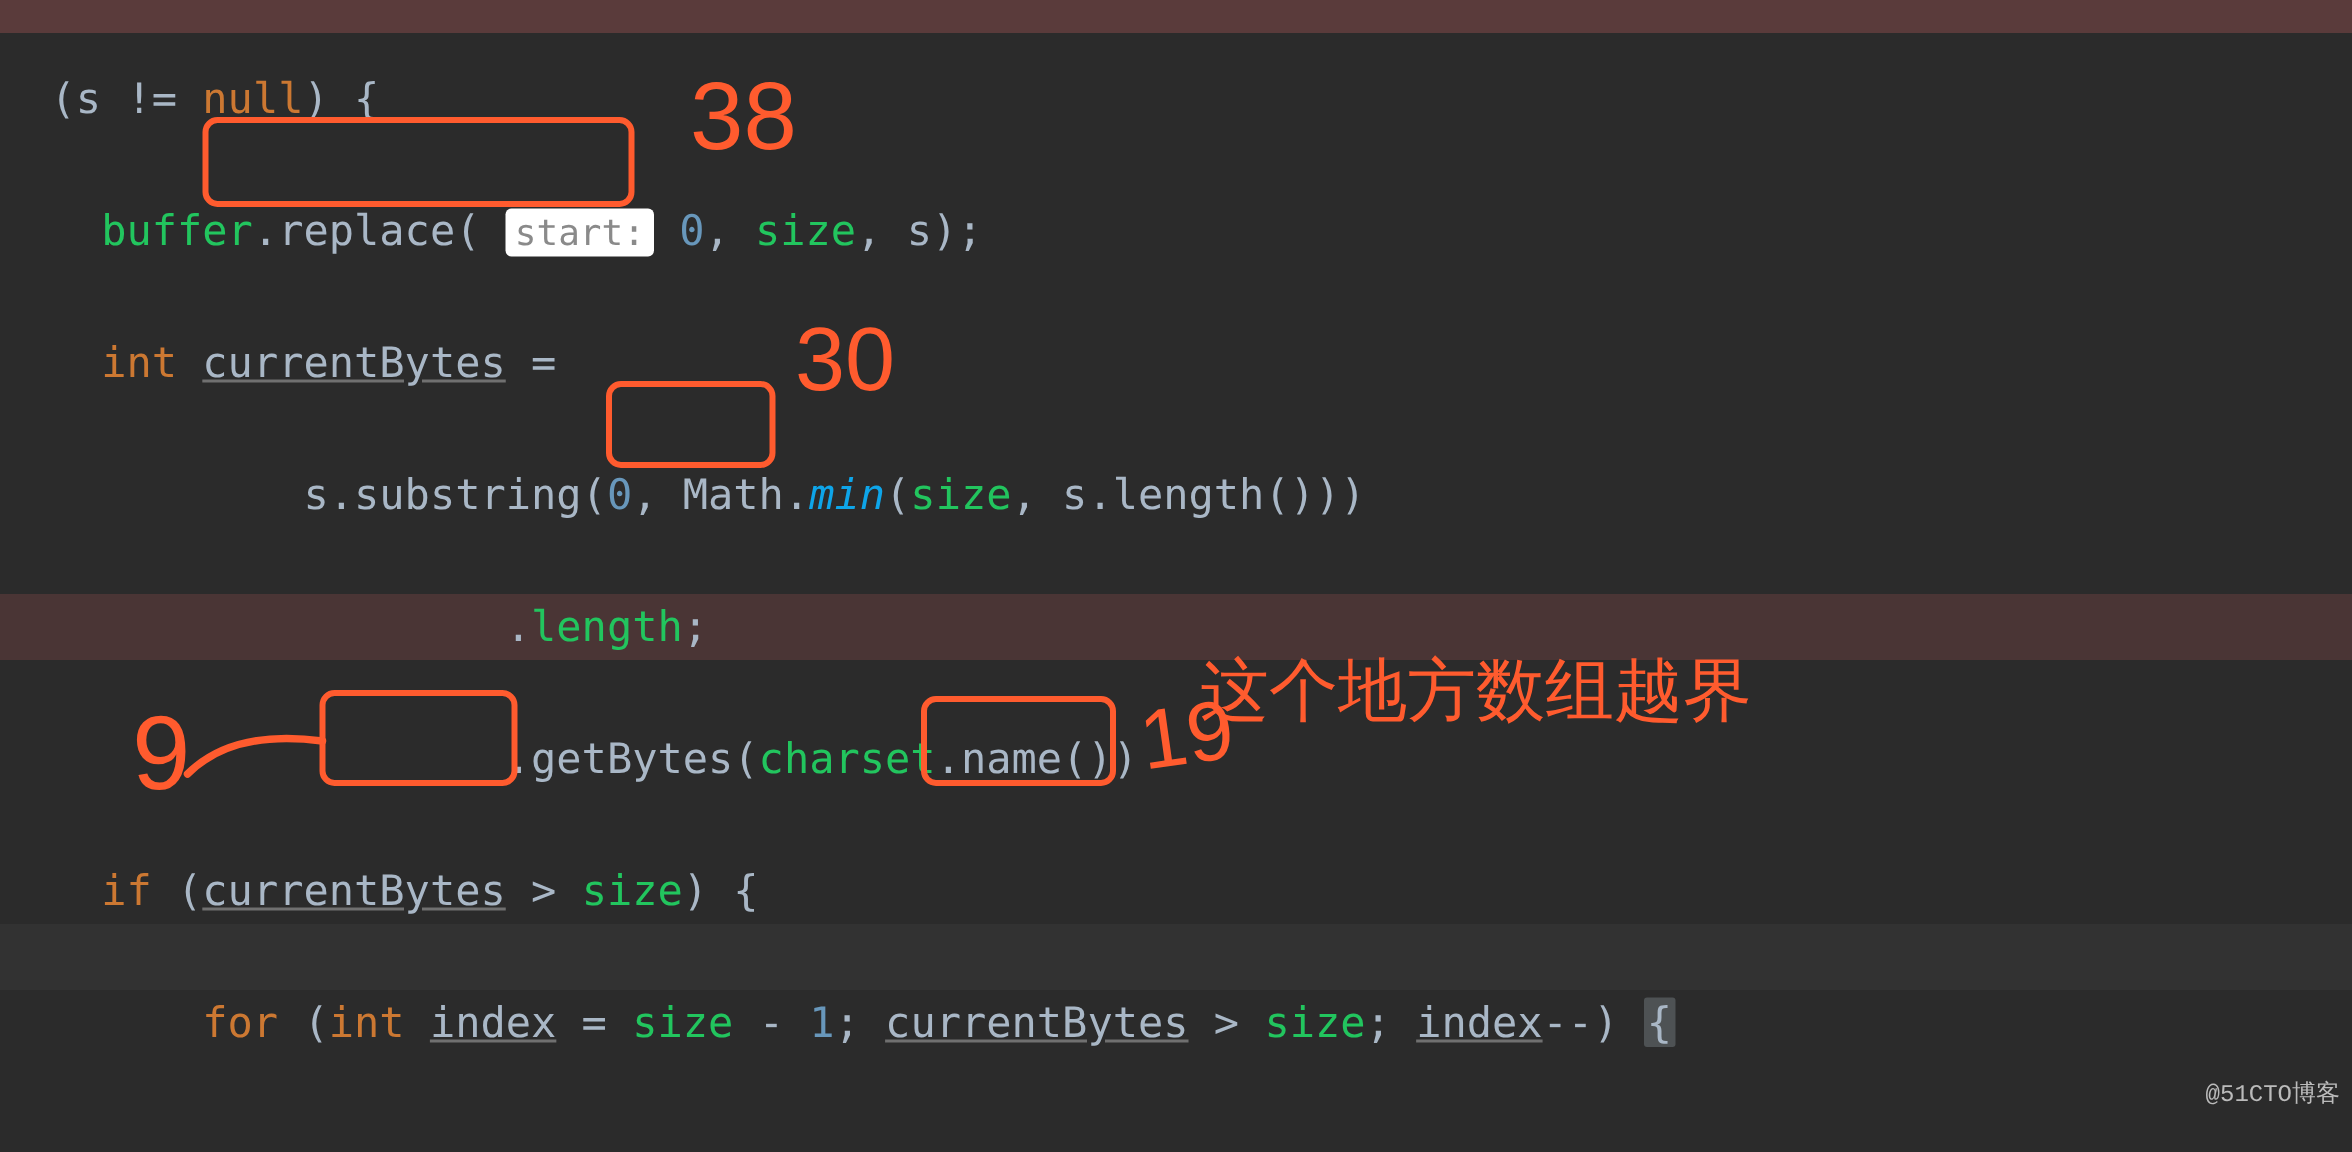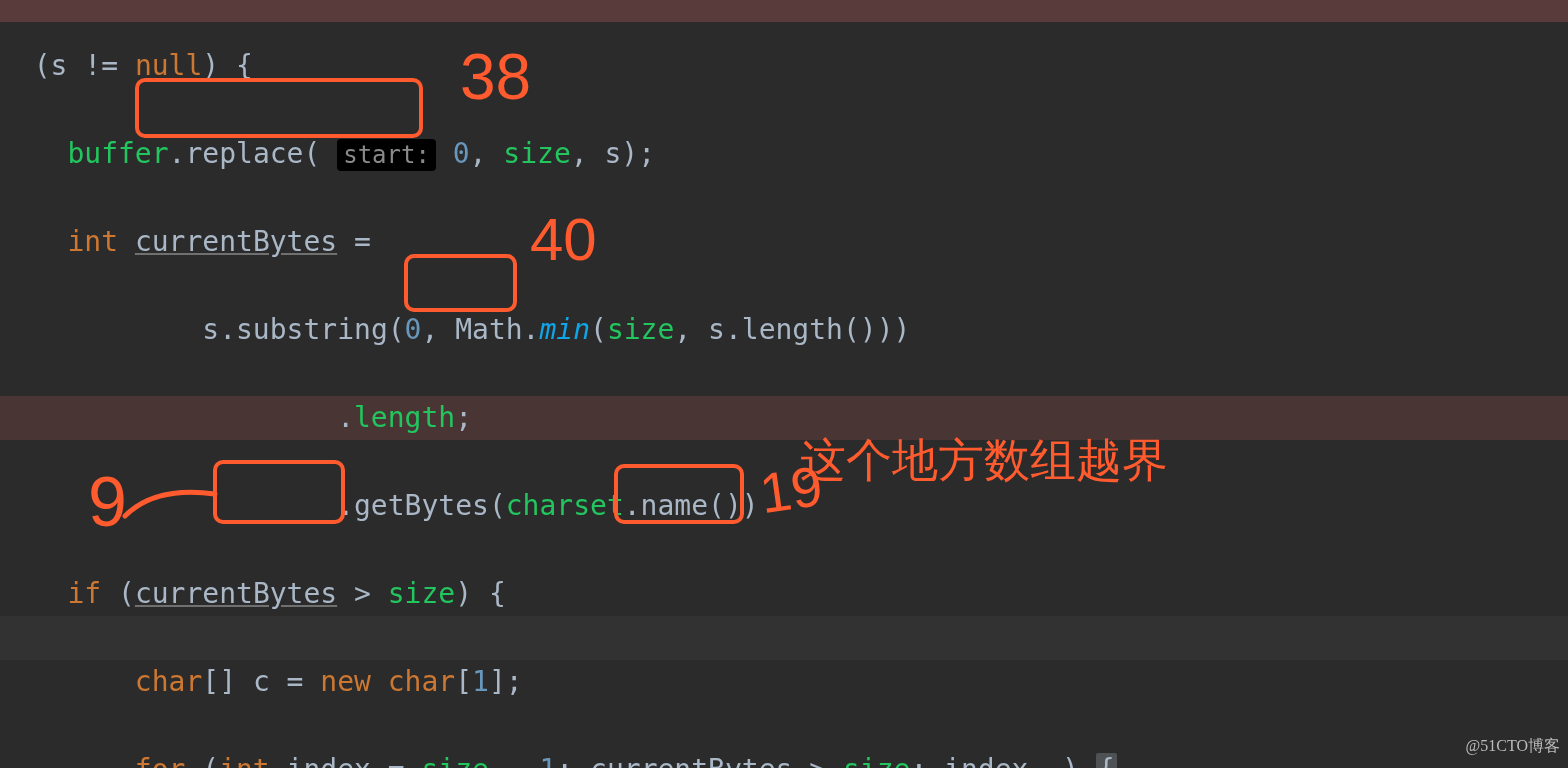--- a/index.html
+++ b/index.html
@@ -21,21 +21,21 @@
     padding-left: 0;
     white-space: pre;
   }
   .ln { display: block; height: 44px; }
   .kw { color: #cc7832; }           
   .num { color: #6897bb; }          
   .fld { color: #22c55e; }
   .local { color: #a9b7c6; }
   .static { font-style: italic; color: #0ea5e9; }
   .hint-bg {
-    background: #000000;
+    background: #ffffff;
     border-radius: 4px;
     padding: 2px 6px;
     color: #8a8a8a;
     font-size: 24px;
   }
   .underline { text-decoration: underline; text-decoration-color: #707070; }
 
   .hl-line-top {
     position: absolute;
     top: 0; left: 0; right: 0; height: 22px;
@@ -71,62 +71,61 @@
     position: absolute;
     border: 4px solid #ff5b2e;
     border-radius: 10px;
     z-index: 5;
     pointer-events: none;
   }
   .ann svg { display:block; }
   .watermark {
     position: absolute;
     right: 8px;
-    bottom: 0;
+    bottom: 16px;
     color: #bbbbbb;
-    font-family: Liberation Serif, serif;
+    font-family: Liberation Mono, monospace;
     font-size: 16px;
     z-index: 10;
   }
 </style>
 </head>
 <body>
 
 <div class="hl-line-top"></div>
 <div class="hl-line-mid"></div>
 <div class="hl-line-brace"></div>
 
 <div class="code-area">
 <pre class="ln">  (<span class="local">s</span><span> != </span><span class="kw">null</span><span>) {</span></pre>
 <pre class="ln"><span>    </span><span class="fld">buffer</span><span>.</span><span>replace</span><span>( </span><span class="hint-bg">start:</span><span> </span><span class="num">0</span><span>, </span><span class="fld">size</span><span>, </span><span>s</span><span>);</span></pre>
 <pre class="ln"><span>    </span><span class="kw">int</span><span> </span><span class="underline">currentBytes</span><span> =</span></pre>
 <pre class="ln"><span>            </span><span>s</span><span>.</span><span>substring</span><span>(</span><span class="num">0</span><span>, </span><span>Math</span><span>.</span><span class="static">min</span><span>(</span><span class="fld">size</span><span>, </span><span>s</span><span>.</span><span>length</span><span>()))</span></pre>
 <pre class="ln"><span>                    </span><span>.</span><span class="fld">length</span><span>;</span></pre>
 <pre class="ln"><span>                    </span><span>.</span><span>getBytes</span><span>(</span><span class="fld">charset</span><span>.</span><span>name</span><span>())</span></pre>
 <pre class="ln"><span>    </span><span class="kw">if</span><span> (</span><span class="underline">currentBytes</span><span> &gt; </span><span class="fld">size</span><span>) {</span></pre>
-<pre class="ln"><span>        </span><span class="kw">char</span><span>[] </span><span>c</span><span> = </span><span class="kw">new</span><span> </span><span class="kw">char</span><span>[</span><span class="num">1</span><span>];</span></pre>
 <pre class="ln"><span>        </span><span class="kw">for</span><span> (</span><span class="kw">int</span><span> </span><span class="underline">index</span><span> = </span><span class="fld">size</span><span> - </span><span class="num">1</span><span>; </span><span class="underline">currentBytes</span><span> &gt; </span><span class="fld">size</span><span>; </span><span class="underline">index</span><span>--</span><span>) </span><span class="brace-hl">{</span></pre>
 
 
 
 
 
 
 
 
 
 </div>
 
 <div class="ann-box" style="left:135px; top:78px; width:280px; height:52px;"></div>
 <div class="ann-box" style="left:404px; top:254px; width:105px; height:50px;"></div>
 <div class="ann-box" style="left:213px; top:460px; width:124px; height:56px;"></div>
 <div class="ann-box" style="left:614px; top:464px; width:122px; height:52px;"></div>
 
 <div class="ann" style="left:460px; top:55px; font-size:64px;">38</div>
-<div class="ann" style="left:530px; top:218px; font-size:60px;">40</div>
+<div class="ann" style="left:530px; top:218px; font-size:60px;">30</div>
 <div class="ann" style="left:760px; top:468px; font-size:56px; transform:rotate(-8deg);">19</div>
 <div class="ann" style="left:88px; top:480px; font-size:70px;">9</div>
 
 <div class="ann" style="left:115px; top:476px;">
   <svg width="110" height="60">
       <path d="M10 40 Q 40 10 100 18" stroke="#ff5b2e" stroke-width="5" fill="none" stroke-linecap="round"></path>
     </svg>
 </div>
 
 <div class="ann" style="left:800px; top:438px; font-size:46px; font-family:'PingFang SC','Microsoft YaHei',sans-serif;">这个地方数组越界</div>

